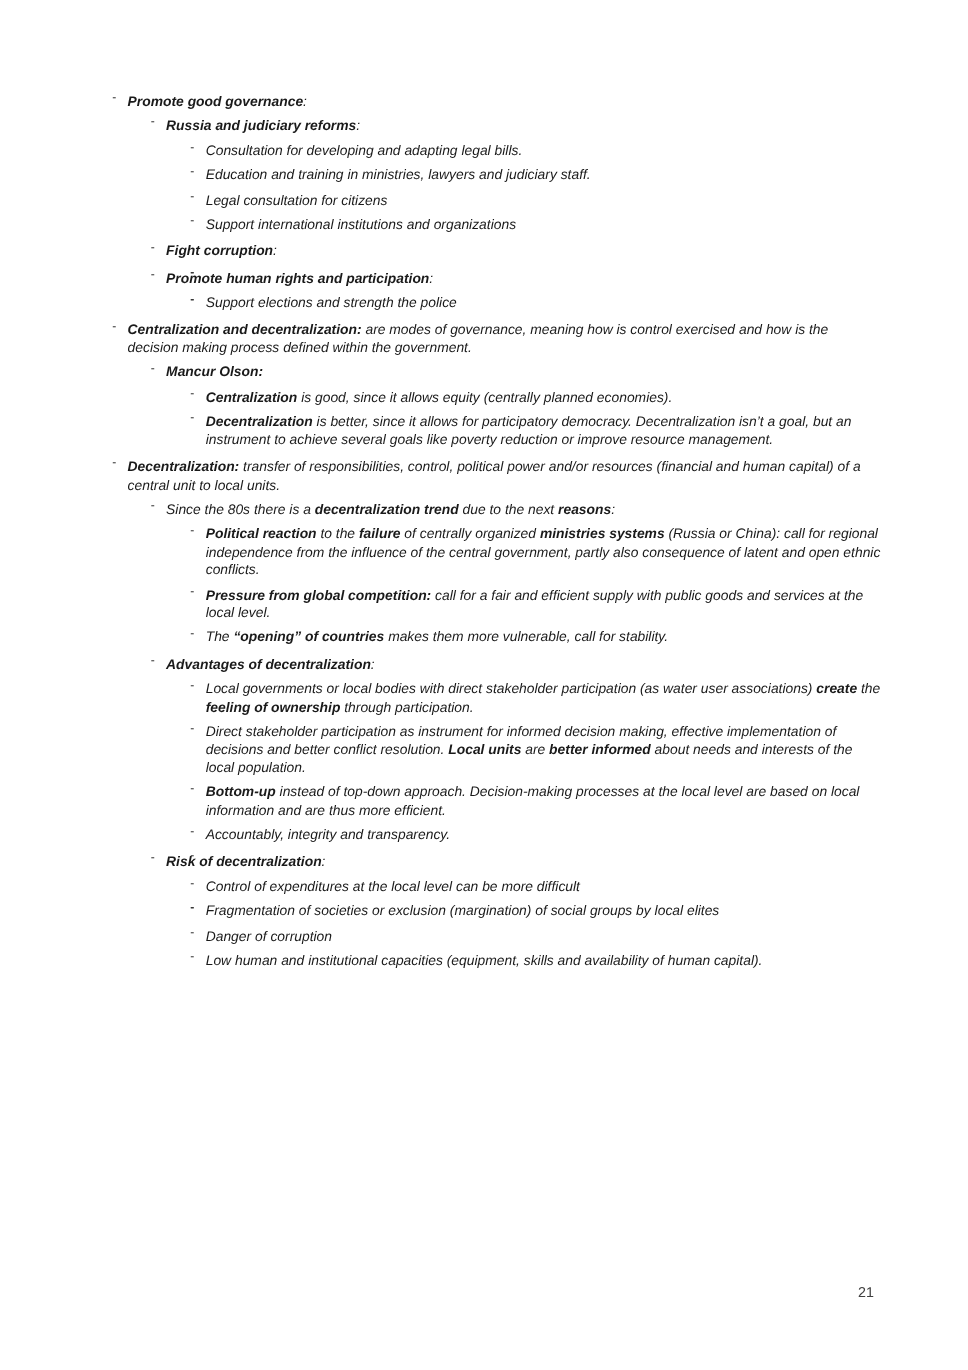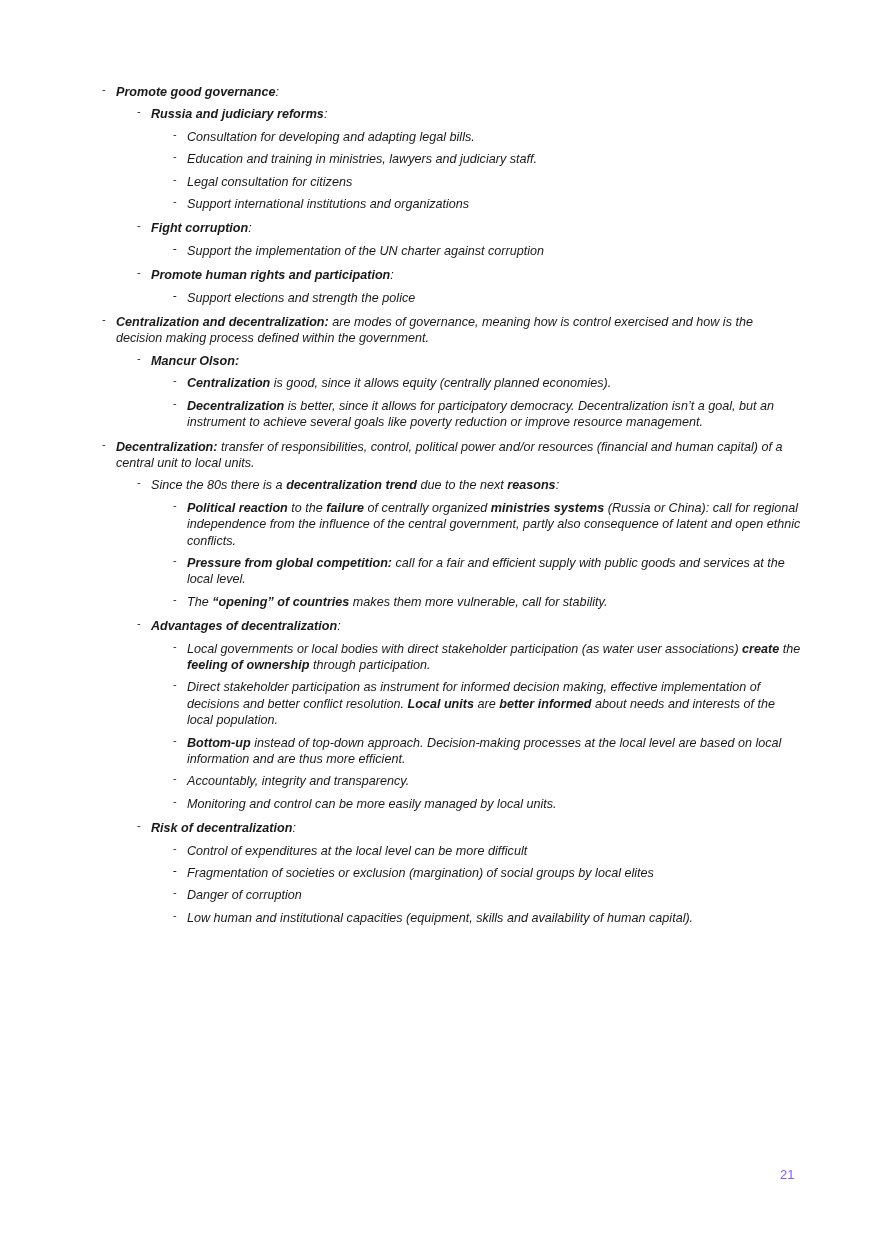--- a/index.html
+++ b/index.html
@@ -12,21 +12,21 @@
   .l1 { padding-left: 14px; }
   .l1 > .dash { left: 0; }
   .l2 { padding-left: 49px; }
   .l2 > .dash { left: 35px; }
   .l3 { padding-left: 85px; }
   .l3 > .dash { left: 71px; }
   .text { display: block; font-style: italic; }
   b { font-weight: bold; }
   .gap-s { margin-top: 6px; }
   .gap-m { margin-top: 8px; }
-  .page-number { position: absolute; left: 780px; top: 1167px; font-size: 13px; color: #8b5cf6; }
+  .page-number { position: absolute; left: 780px; top: 1167px; font-size: 13px; color: #404040; }
 </style>
 </head>
 <body>
 
 <div class="page">
   <div class="content">
 
     <div class="item l1">
       <span class="dash">-</span>
       <span class="text"><b>Promote good governance</b><span>:</span></span>
@@ -55,21 +55,20 @@
 
     <div class="item l2 gap-m">
       <span class="dash">-</span>
       <span class="text"><b>Fight corruption</b><span>:</span></span>
     </div>
     <div class="item l3 gap-s">
         <span class="dash">-</span>
       </div>
     <div class="item l3 gap-s">
         <span class="dash">-</span>
-        <span class="text">Support the implementation of the UN charter against corruption</span>
       </div>
 
     <div class="item l2 gap-m">
       <span class="dash">-</span>
       <span class="text"><b>Promote human rights and participation</b><span>:</span></span>
     </div>
     <div class="item l3 gap-s">
         <span class="dash">-</span>
       </div>
     <div class="item l3 gap-s">
@@ -130,21 +129,20 @@
     <div class="item l3 gap-s">
         <span class="dash">-</span>
         <span class="text"><b>Bottom-up</b><span> instead of top-down approach. Decision-making processes at the local level are based on local information and are thus more efficient.</span></span>
       </div>
     <div class="item l3 gap-s">
         <span class="dash">-</span>
         <span class="text">Accountably, integrity and transparency.</span>
       </div>
     <div class="item l3 gap-s">
         <span class="dash">-</span>
-        <span class="text">Monitoring and control can be more easily managed by local units.</span>
       </div>
 
     <div class="item l2 gap-m">
       <span class="dash">-</span>
       <span class="text"><b>Risk of decentralization</b><span>:</span></span>
     </div>
     <div class="item l3 gap-s">
         <span class="dash">-</span>
         <span class="text">Control of expenditures at the local level can be more difficult</span>
       </div>

